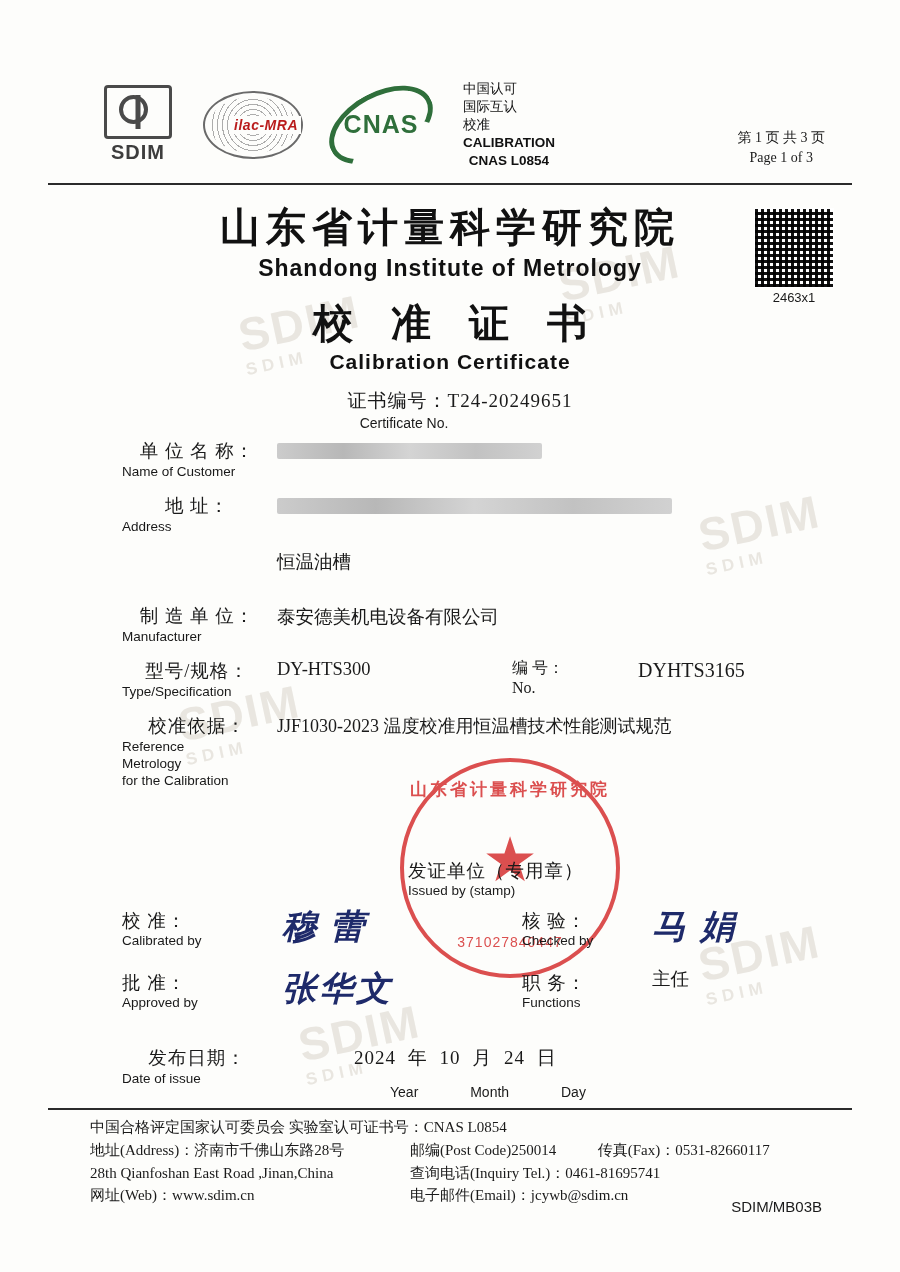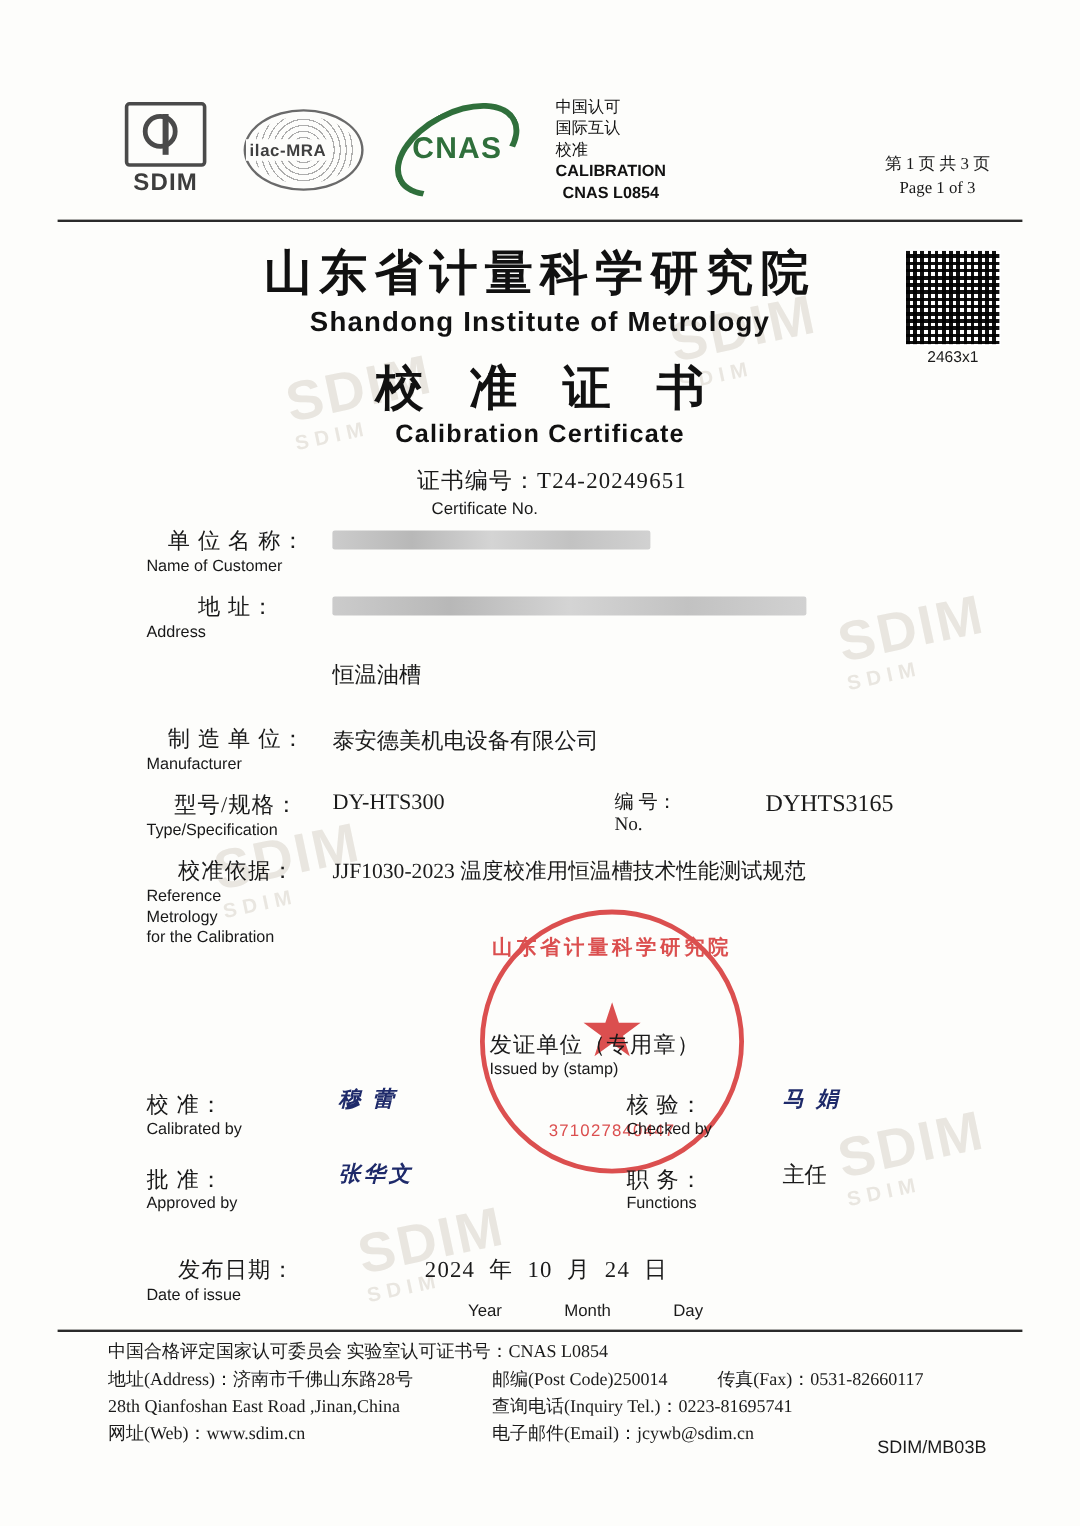--- a/index.html
+++ b/index.html
@@ -70,22 +70,23 @@
     font-weight: bold;
     font-size: 20px;
     letter-spacing: 1px;
     margin-top: 2px;
   }
   .ilac {
     width: 96px; height: 64px;
     border: 2px solid #6a6a6a;
     border-radius: 50%;
     position: relative;
-    display:flex; align-items:center; justify-content:flex-start;
-    color:#404040;
+    display:flex; align-items:center; justify-content:flex-end;
+    color:#b91c1c;
+    font-style:italic;
   }
   .ilac-rings{
     position:absolute; inset:4px;
     border-radius:50%;
     background:
       repeating-radial-gradient(circle at 50% 50%, #8a8a8a 0 1px, transparent 1px 5px);
     opacity:.7;
   }
   .ilac-label{
     position:relative;
@@ -297,21 +298,21 @@
   .issued .en { font-family:"Liberation Sans", sans-serif; font-size: 13.5px; }
   
   .sig-wrap { position:absolute; top: 908px; left: 122px; right: 60px; }
   .sig-row { position: relative; height: 62px; }
   .sig-l { position:absolute; left: 0; width: 160px; }
   .sig-lv { position:absolute; left: 160px; top: -4px; }
   .sig-r { position:absolute; left: 400px; width: 140px; }
   .sig-rv { position:absolute; left: 530px; top: -4px; }
   .handwrite {
     font-family:"Liberation Serif", serif;
-    font-size: 18px;
+    font-size: 34px;
     color:#1e2a6a;
     font-style: italic;
     font-weight: bold;
     letter-spacing: 3px;
   }
   .plainval { font-size: 18.5px; }
   
   .date-row {
     position:absolute; top: 1045px; left: 122px; right: 60px;
     height: 56px;
@@ -552,20 +553,20 @@
         <div>地址(Address)：济南市千佛山东路28号</div>
         <div>28th Qianfoshan East Road ,Jinan,China</div>
         <div>网址(Web)：www.sdim.cn</div>
       </div>
       <div class="fcol-r">
         <div>
           <span>邮编(Post Code)250014</span>
           <span style="display:inline-block;width:34px"></span>
           <span>传真(Fax)：0531-82660117</span>
         </div>
-        <div>查询电话(Inquiry Tel.)：0223-81695741</div>
+        <div>查询电话(Inquiry Tel.)：0461-81695741</div>
         <div>电子邮件(Email)：jcywb@sdim.cn</div>
       </div>
     </div>
   </div>
   <div class="footer-code">SDIM/MB03B</div>
 
 </div>
 
 </body></html>

